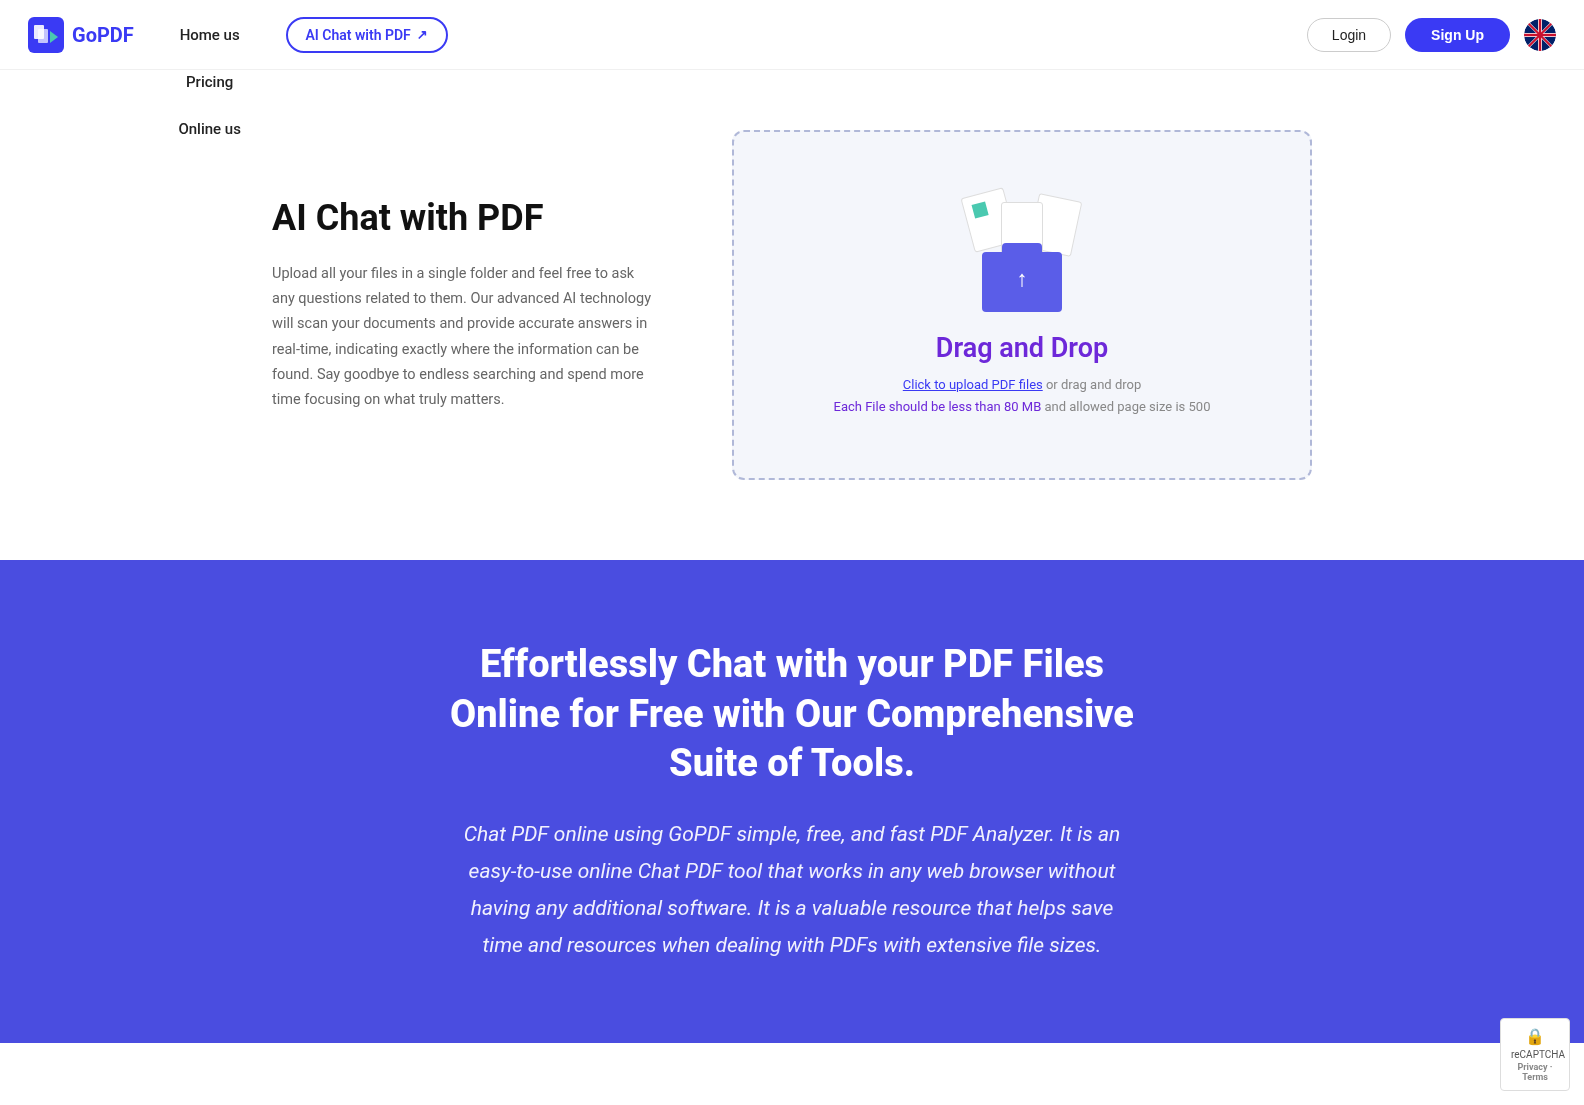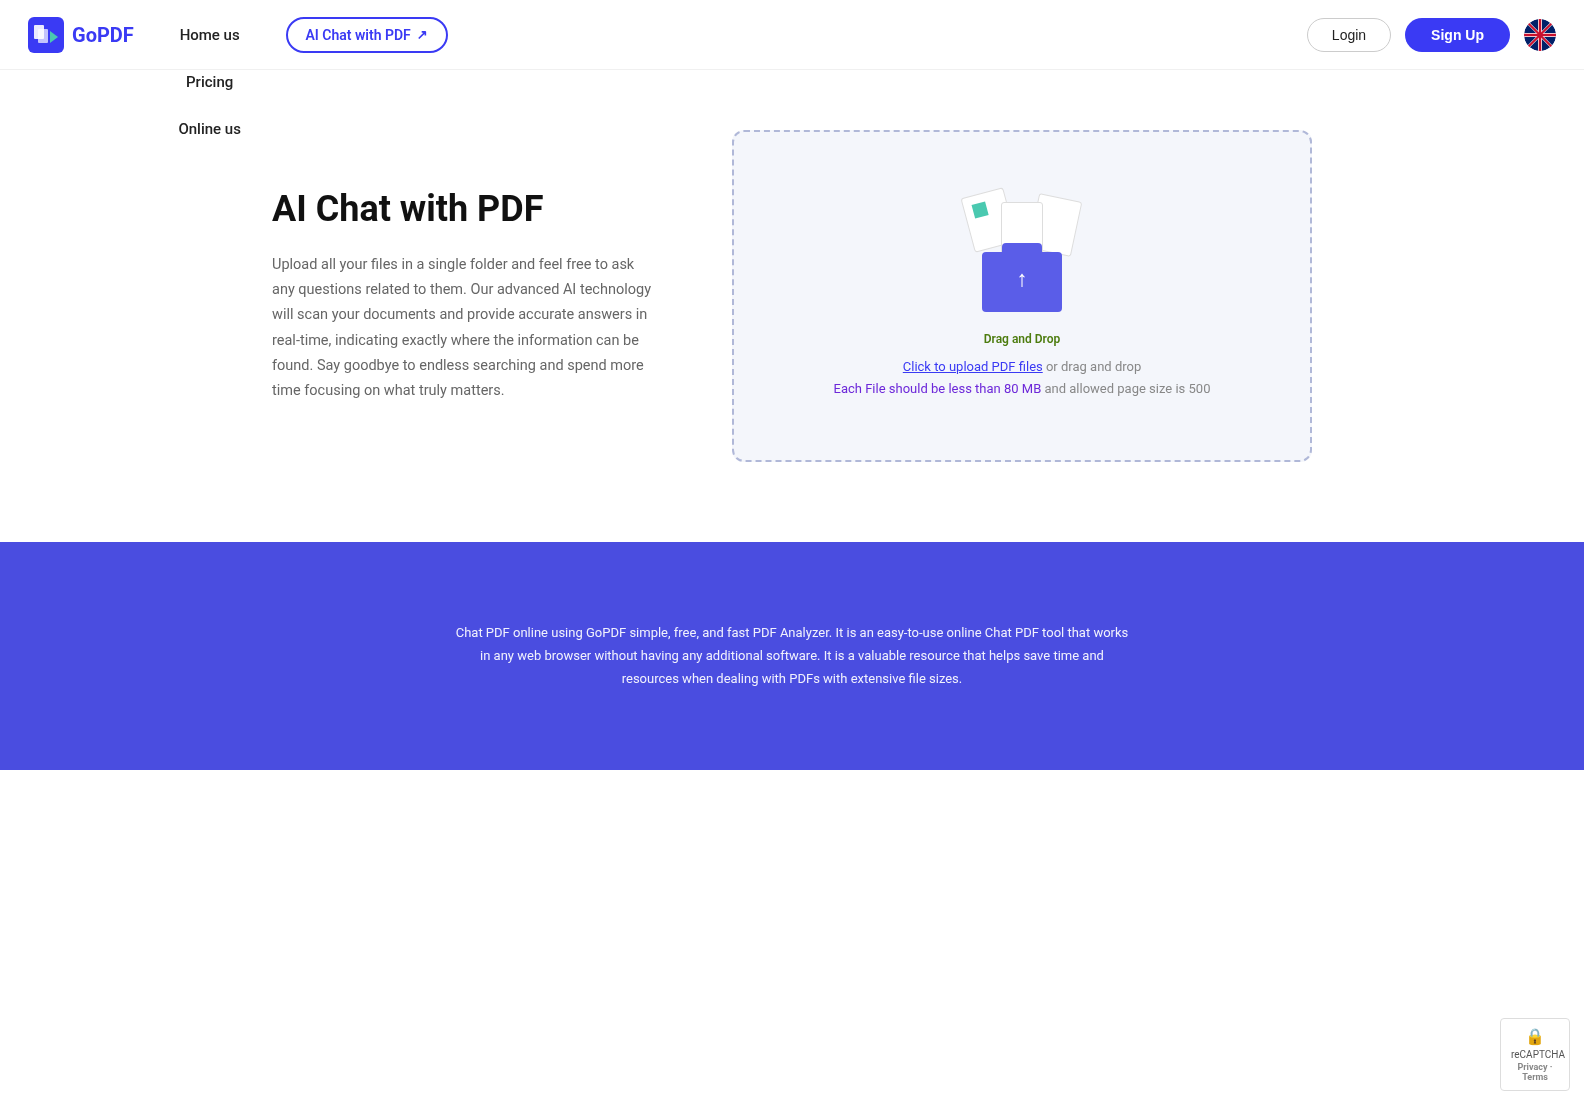--- a/index.html
+++ b/index.html
@@ -229,23 +229,23 @@
       left: 50%;
       transform: translateX(-50%);
       width: 42px;
       height: 54px;
       background: #fff;
       border: 1.5px solid #ddd;
       border-radius: 3px;
     }
 
     .upload-title {
-      font-size: 12px;
+      font-size: 27px;
       font-weight: 600;
-      color: #4d7c0f;
+      color: #6d28d9;
       margin-bottom: 10px;
     }
     .upload-link {
       color: #3a3af4;
       text-decoration: underline;
       cursor: pointer;
     }
     .upload-subtitle {
       font-size: 13px;
       color: #888;
@@ -263,25 +263,26 @@
       color: #fff;
     }
     .blue-section h2 {
       font-size: 38px;
       font-weight: 800;
       line-height: 1.3;
       max-width: 700px;
       margin: 0 auto 28px auto;
     }
     .blue-section p {
-      font-size: 13px;
+      font-size: 21px;
       line-height: 1.75;
       max-width: 680px;
       margin: 0 auto;
       color: rgba(255,255,255,0.92);
+      font-style: italic;
     }
 
     
     ::-webkit-scrollbar { width: 8px; }
     ::-webkit-scrollbar-track { background: #f1f1f1; }
     ::-webkit-scrollbar-thumb { background: #ccc; border-radius: 4px; }
 
     
     .recaptcha-badge {
       position: fixed;
@@ -368,20 +369,21 @@
       <div class="upload-subtitle">
         <span class="upload-link">Click to upload PDF files</span><span> or drag and drop</span>
         <br>
         <span class="file-size-link">Each File should be less than 80 MB</span><span> and allowed page size is 500</span>
       </div>
     </div>
   </div>
 </section>
 
 <section class="blue-section">
+  <h2>Effortlessly Chat with your PDF Files Online for Free with Our Comprehensive Suite of Tools.</h2>
   <p>Chat PDF online using GoPDF simple, free, and fast PDF Analyzer. It is an easy-to-use online Chat PDF tool that works in any web browser without having any additional software. It is a valuable resource that helps save time and resources when dealing with PDFs with extensive file sizes.</p>
 </section>
 
 <div class="recaptcha-badge">
   <div class="rc-logo">🔒</div>
   <div>reCAPTCHA</div>
   <div style="font-size:9px;color:#888;margin-top:2px;font-weight:bold;">Privacy · Terms</div>
 </div>
 
 </body></html>

